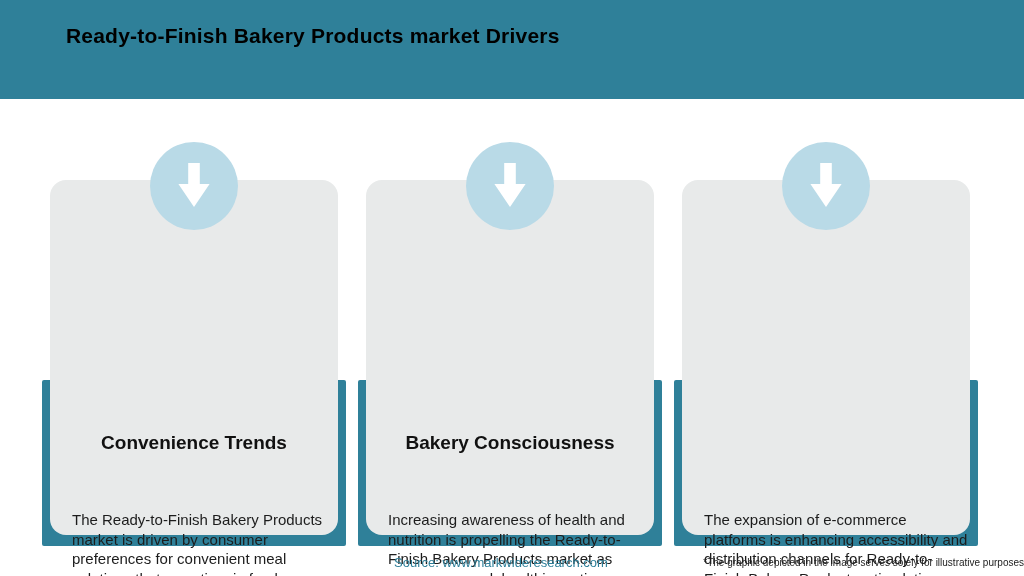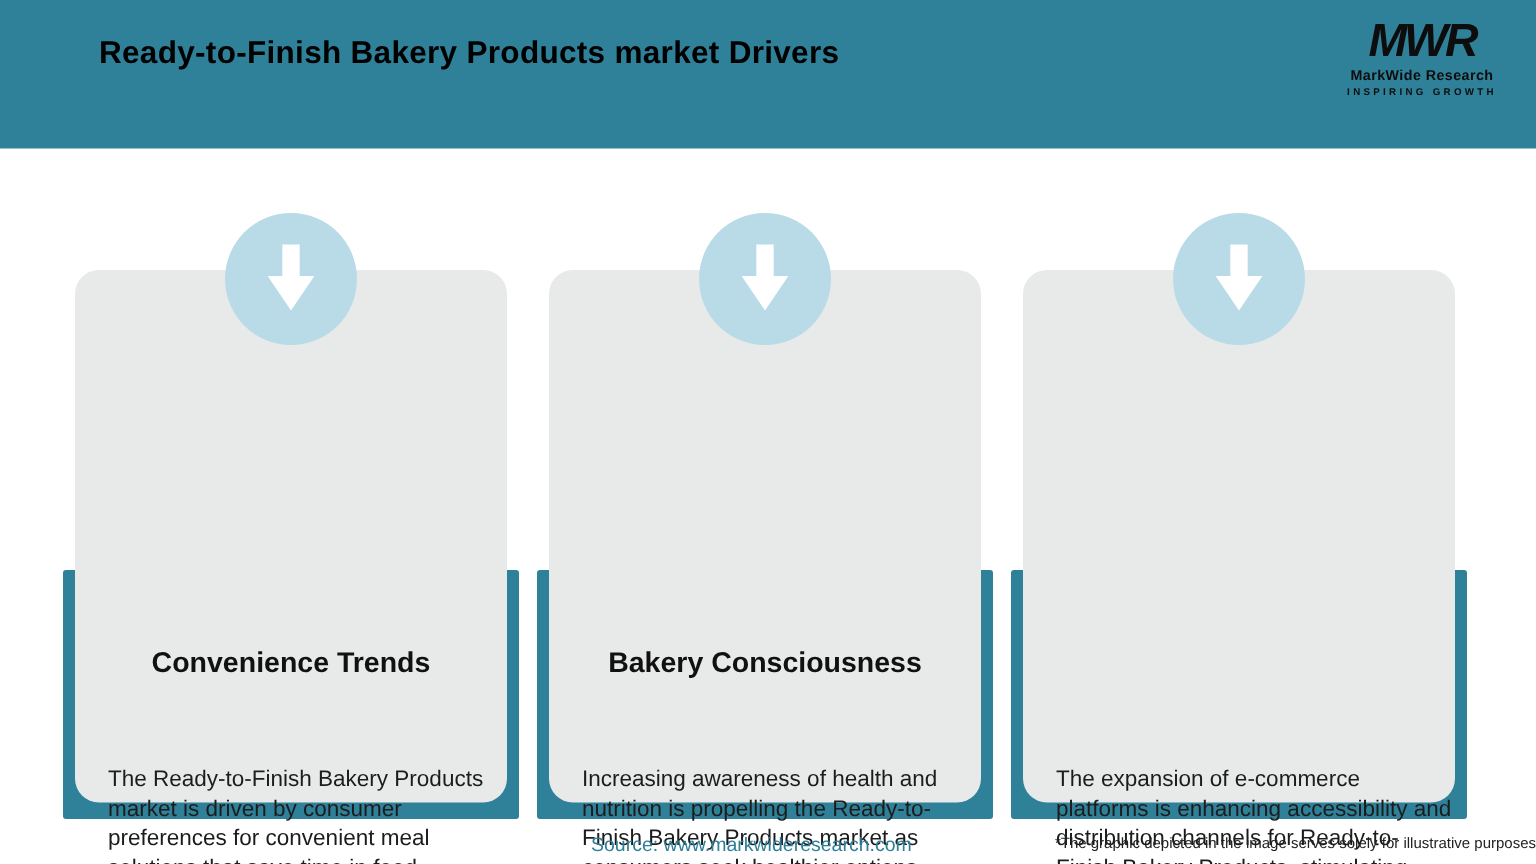--- a/index.html
+++ b/index.html
@@ -105,25 +105,20 @@
     position: absolute; right: 0; top: 557px;
     font-size: 10px;
     color: #222222;
   }
 </style>
 </head>
 <body>
 
 <div class="header">
   <div class="header-title">Ready-to-Finish Bakery Products market Drivers</div>
-  <div class="logo">
-    <span class="logo-mark">MWR</span>
-    <span class="logo-name">MarkWide Research</span>
-    <span class="logo-tagline">INSPIRING GROWTH</span>
-  </div>
 </div>
 
 <div class="cards-row">
 
   <div class="card-col">
     <div class="card-backer"></div>
     <div class="card">
       <div class="card-title">Convenience Trends</div>
       <div class="card-body">The Ready-to-Finish Bakery Products market is driven by consumer preferences for convenient meal solutions that save time in food preparation.</div>
     </div>

